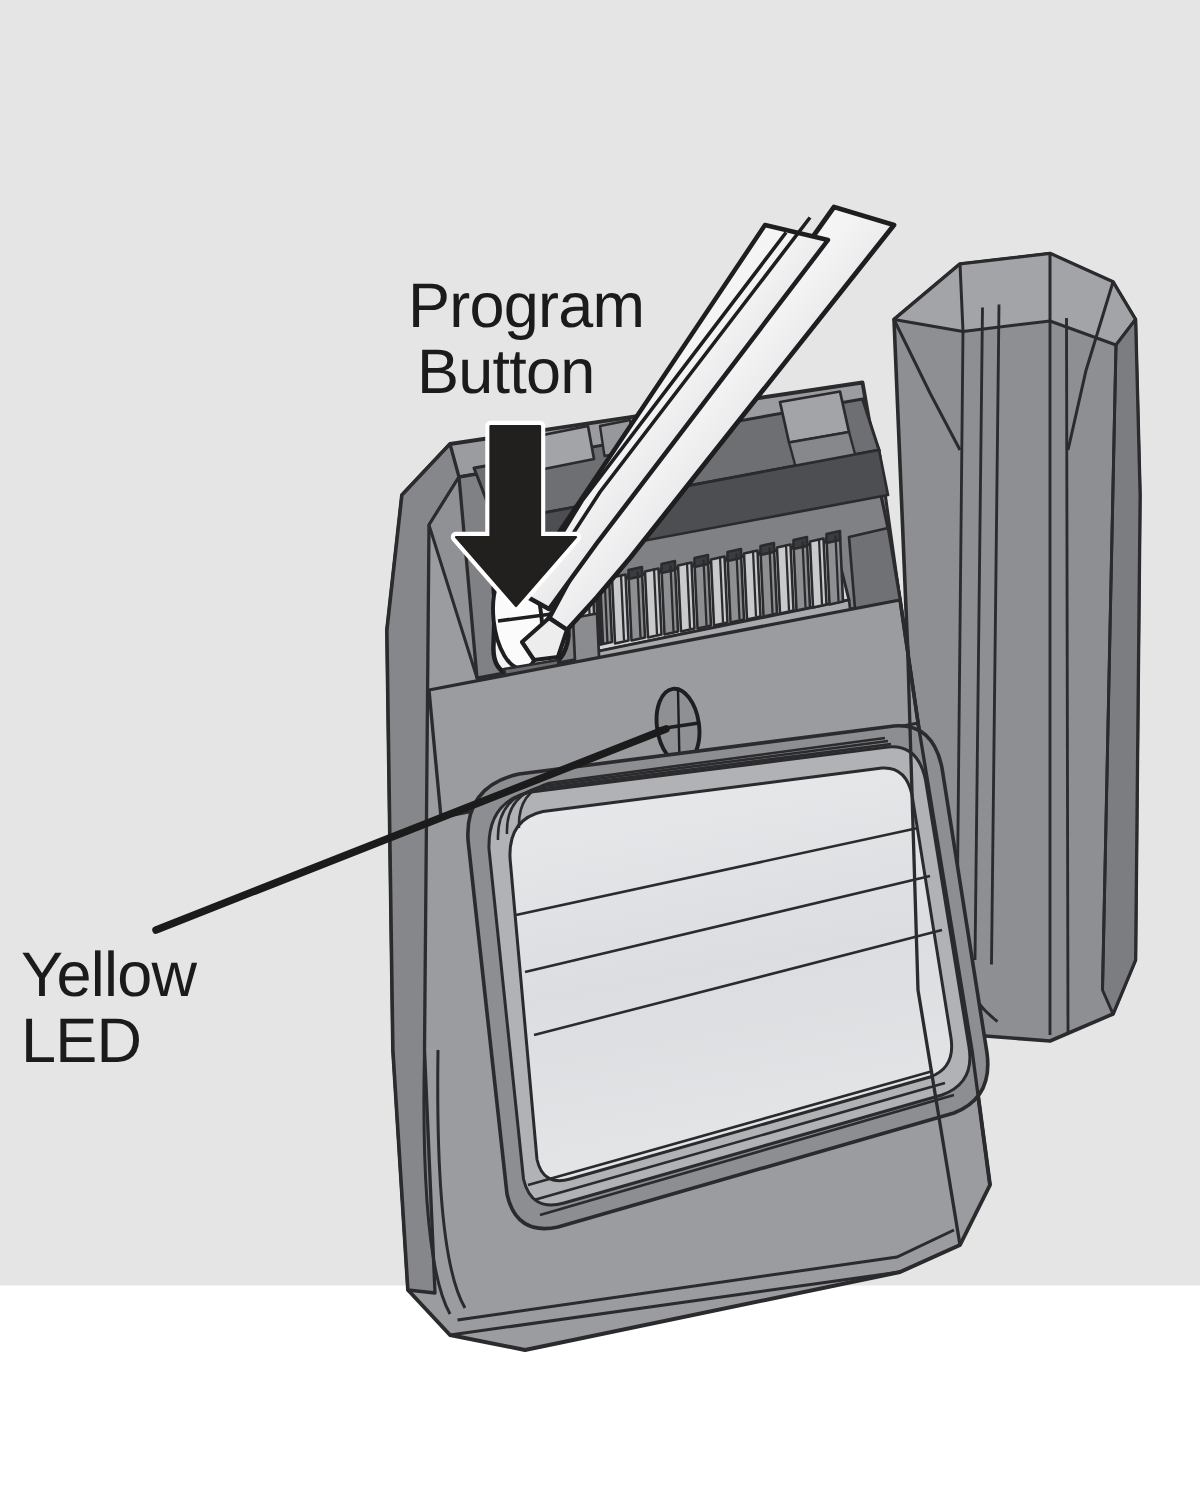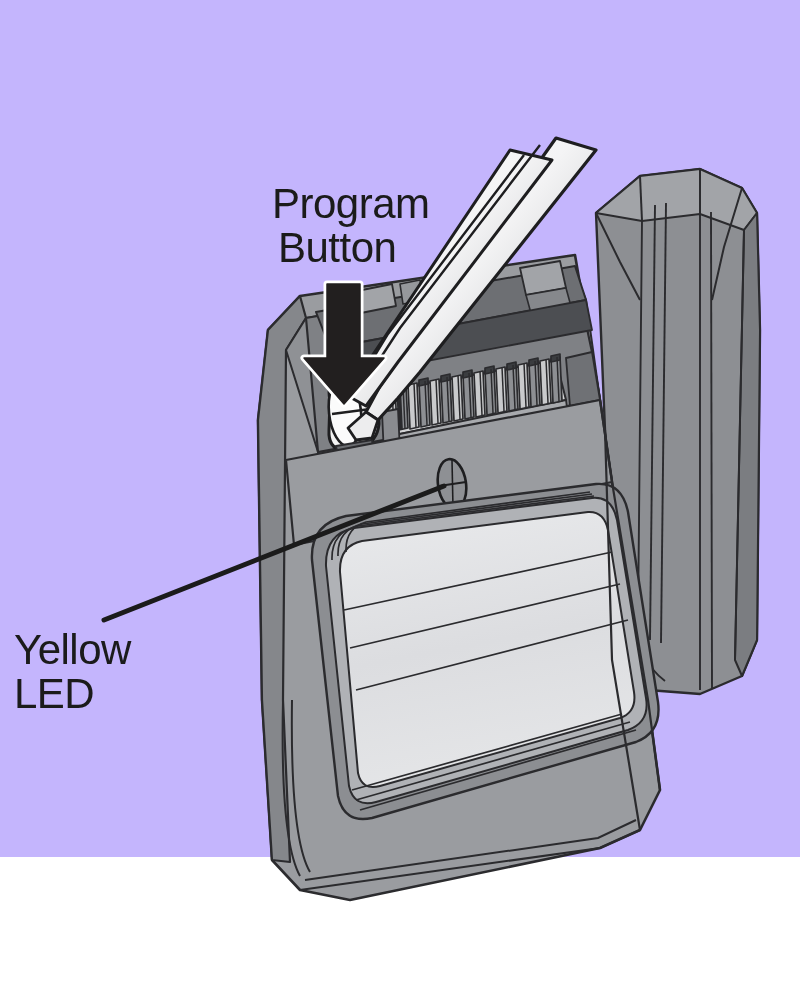--- a/index.html
+++ b/index.html
@@ -10,21 +10,21 @@
   body {
     width: 800px;
     height: 1000px;
     font-family: "Liberation Sans", sans-serif;
     overflow: hidden;
   }
   #figure-root {
     position: relative;
     width: 800px;
     height: 857px;
-    background: #c4b5fd;
+    background: #e5e5e5;
   }
   #figure-svg {
     position: absolute;
     left: 0;
     top: 0;
     width: 800px;
     height: 1000px;
     display: block;
   }
   .callout-text {

